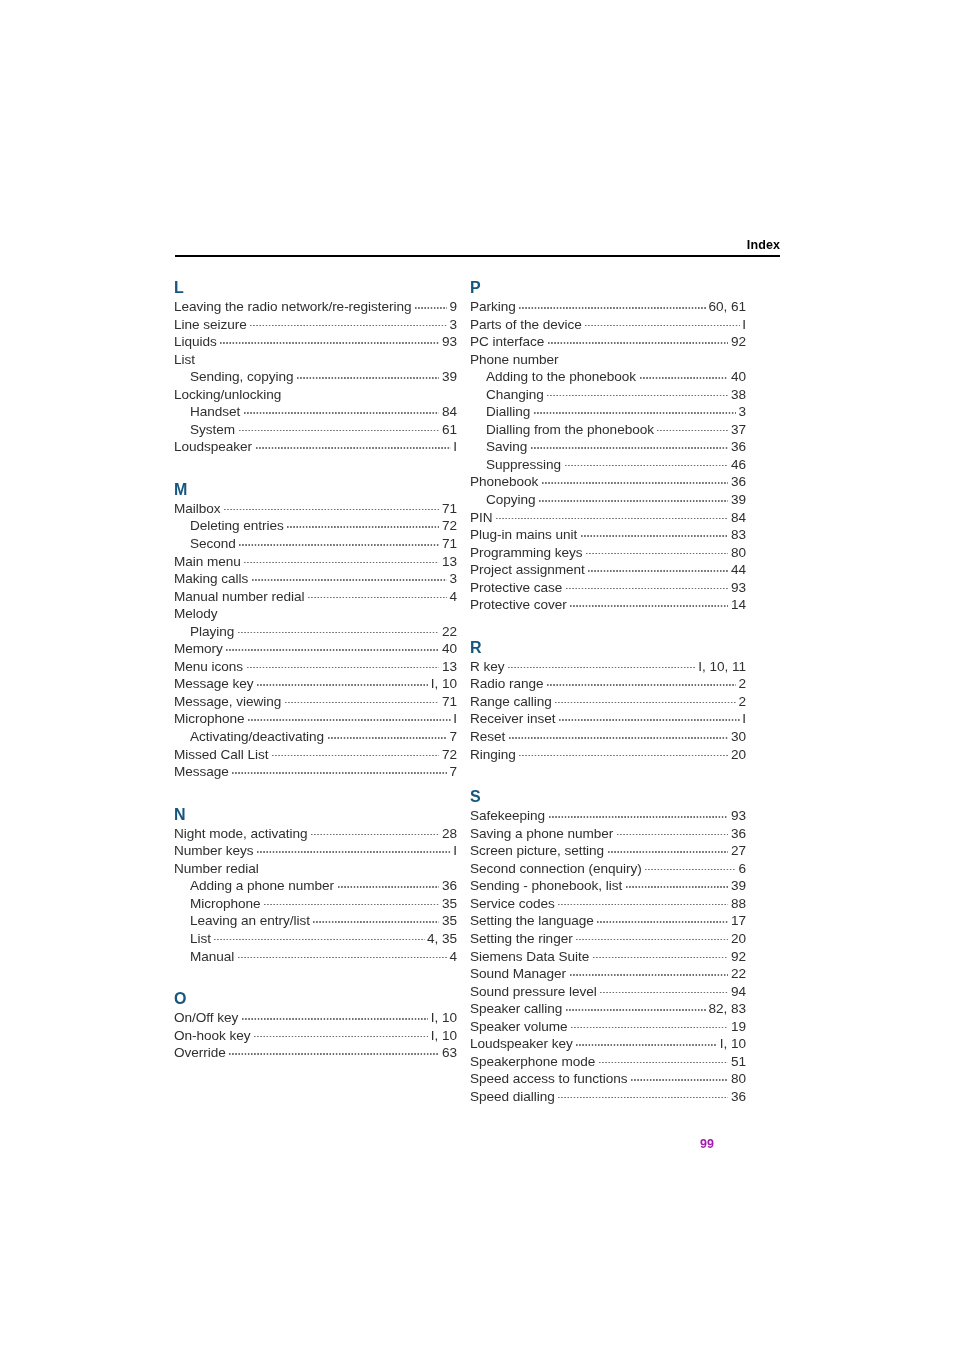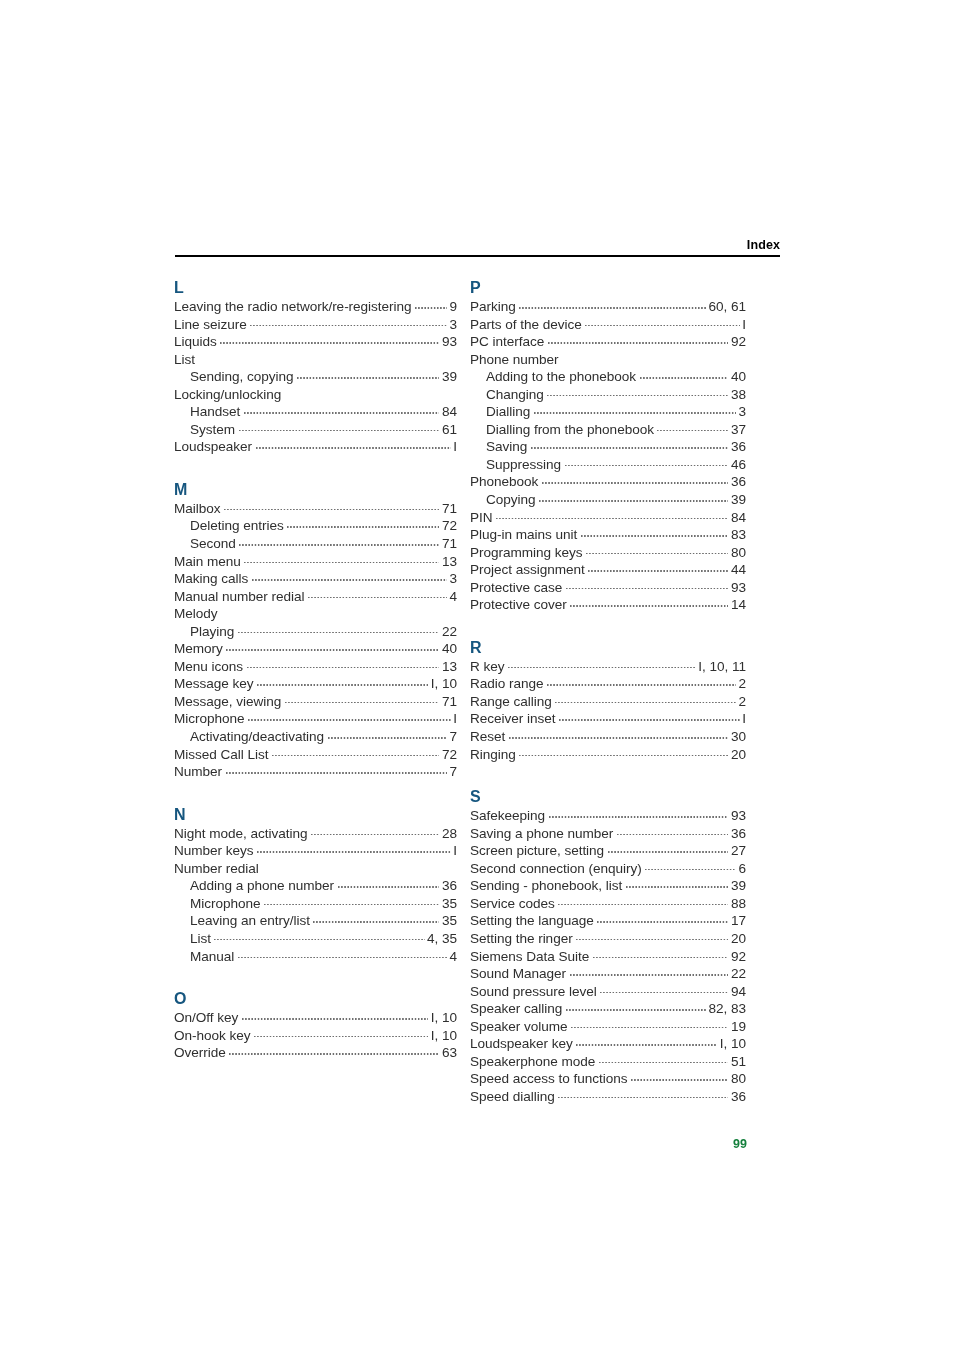--- a/index.html
+++ b/index.html
@@ -113,24 +113,24 @@
     flex: 0 0 auto;
     letter-spacing: -0.05px;
   }
 
   
   .folio {
     position: absolute;
     left: 700px;
     top: 1121px;
     width: 80px;
-    text-align: center;
+    text-align: left;
     font-size: 12.5px;
     font-weight: bold;
-    color: #15803d;
+    color: #a21caf;
     line-height: 14px;
   }
 </style>
 </head>
 <body>
 
 <div class="page">
 
   <div class="header-block">
     <div class="header-title">Index</div>
@@ -255,21 +255,21 @@
             <span class="entry-label">Activating/deactivating</span>
             <span class="entry-dots"></span>
             <span class="entry-page">7</span>
           </div>
           <div class="entry">
             <span class="entry-label">Missed Call List</span>
             <span class="entry-dots"></span>
             <span class="entry-page">72</span>
           </div>
           <div class="entry">
-            <span class="entry-label">Number</span>
+            <span class="entry-label">Message</span>
             <span class="entry-dots"></span>
             <span class="entry-page">7</span>
           </div>
         </div>
         <div class="section">
           <div class="section-letter">N</div>
           <div class="entry">
             <span class="entry-label">Night mode, activating</span>
             <span class="entry-dots"></span>
             <span class="entry-page">28</span>

